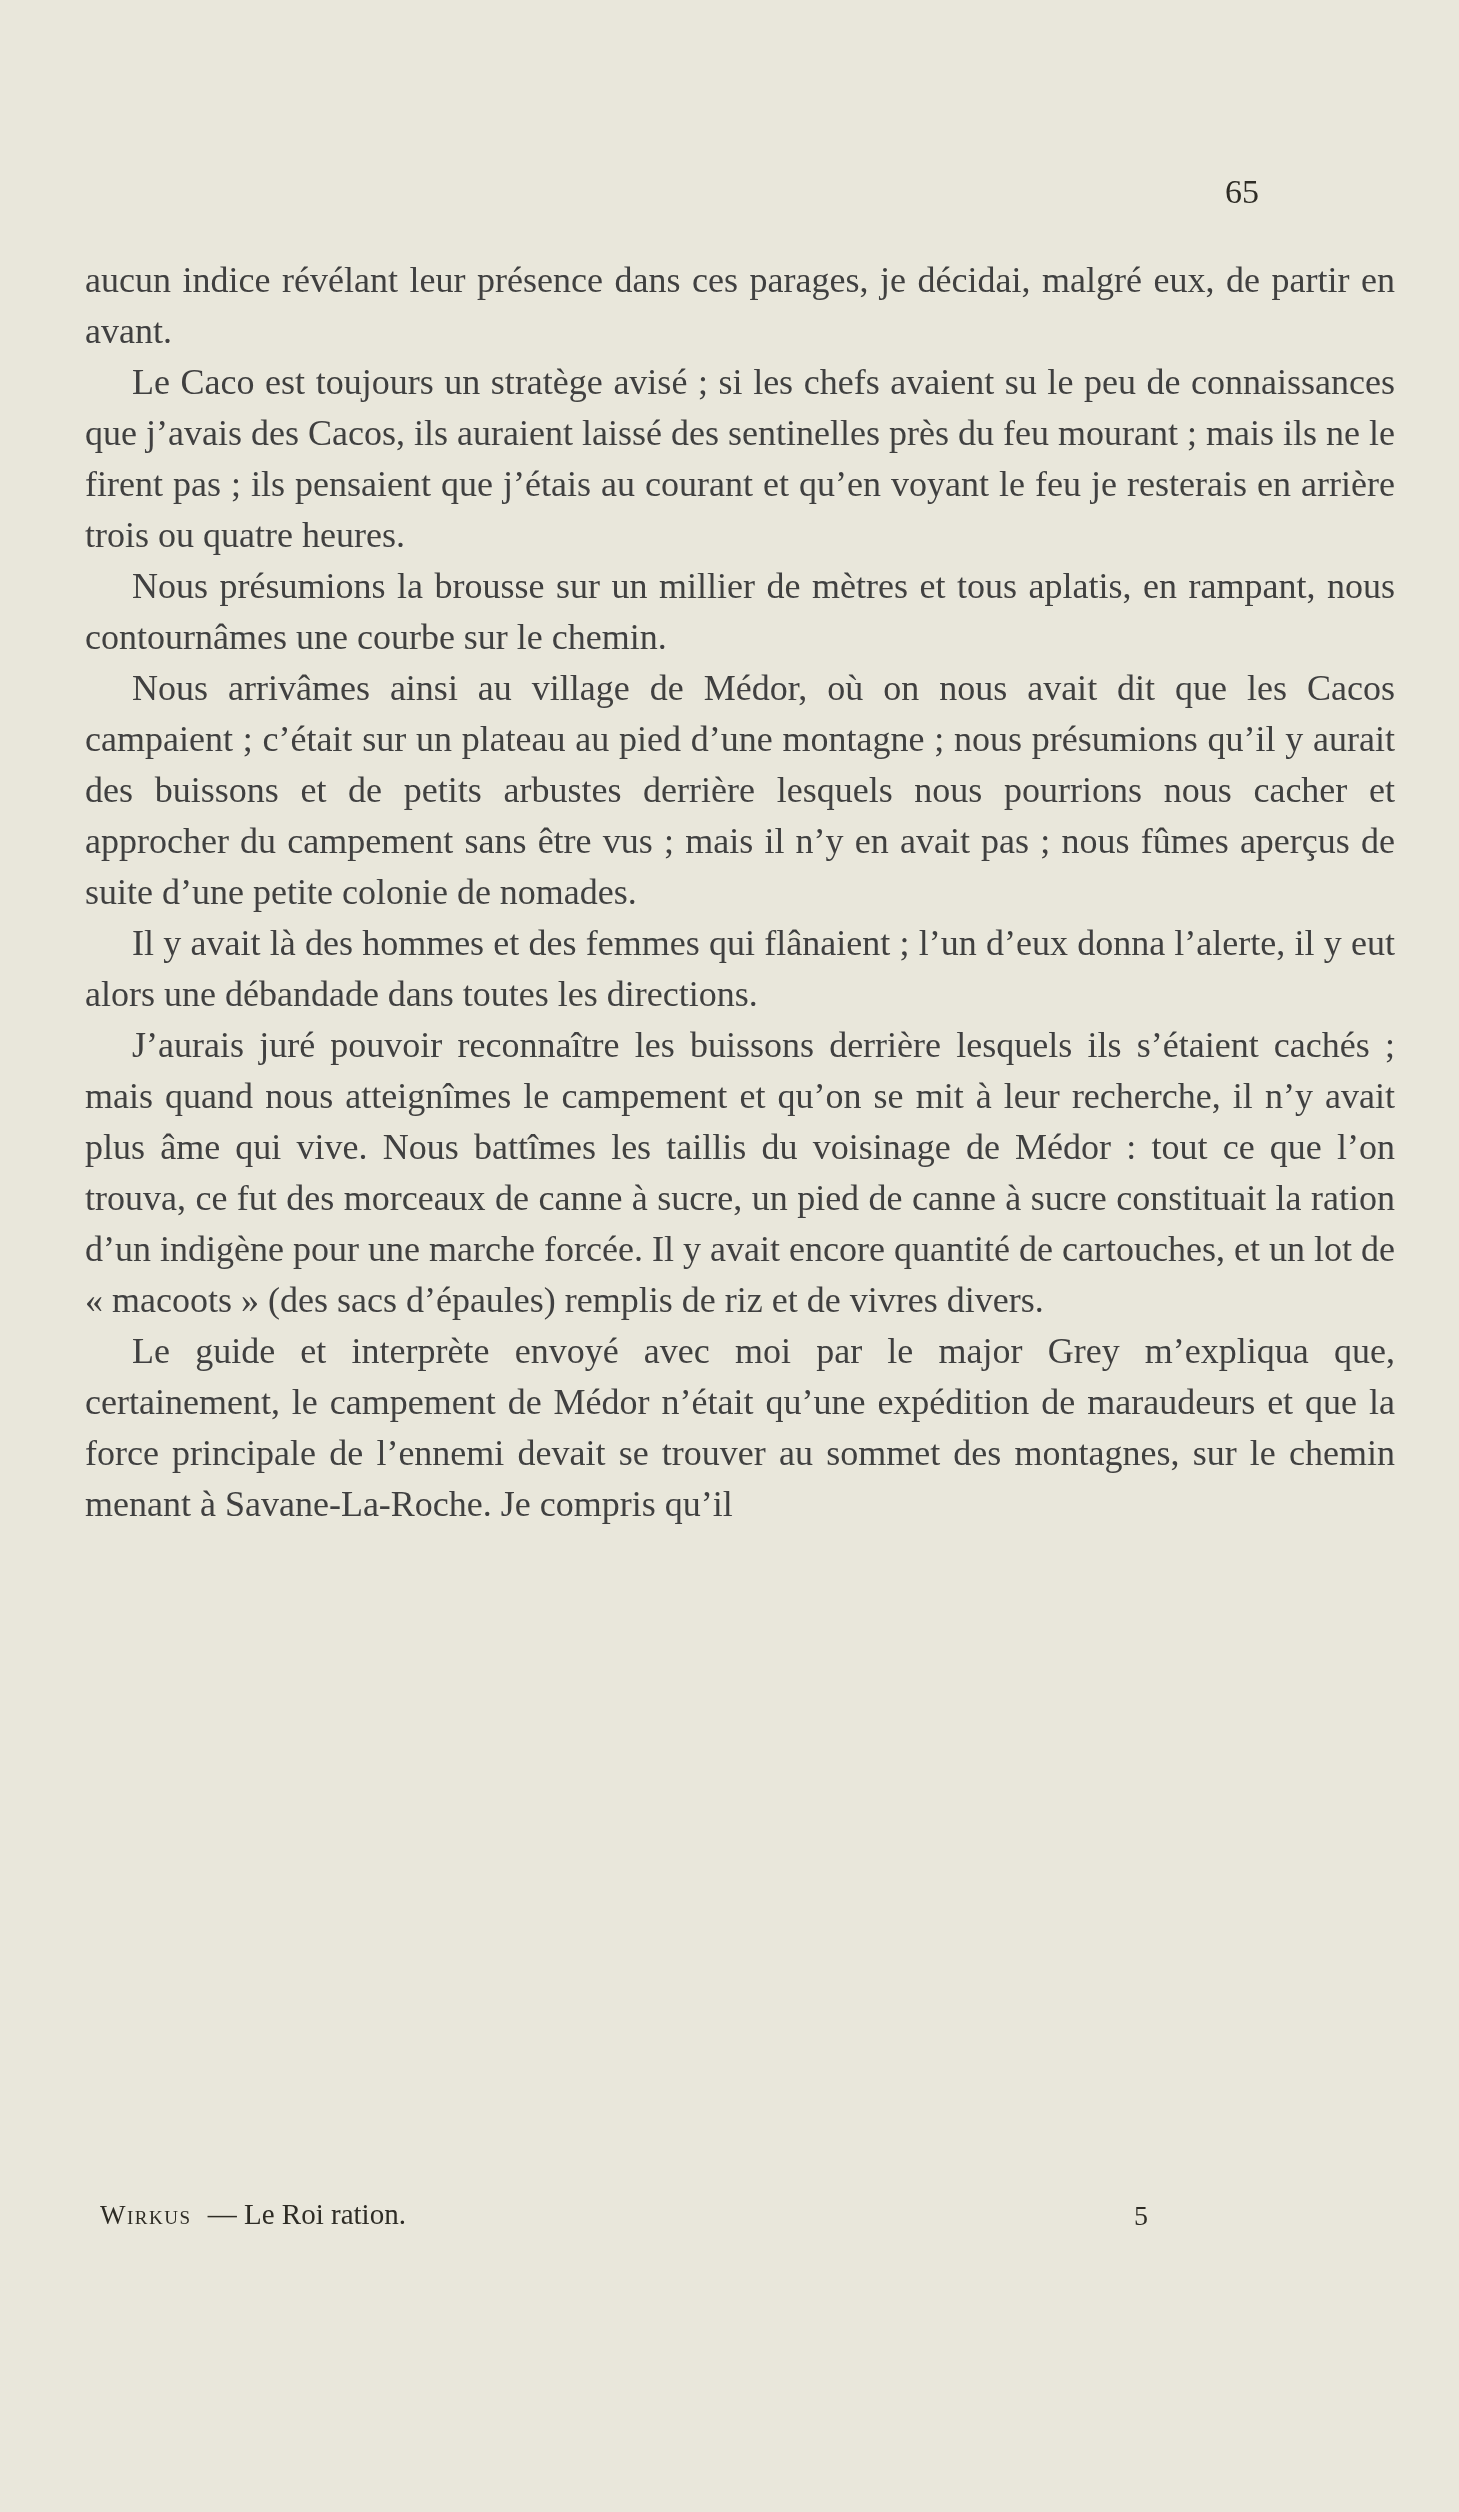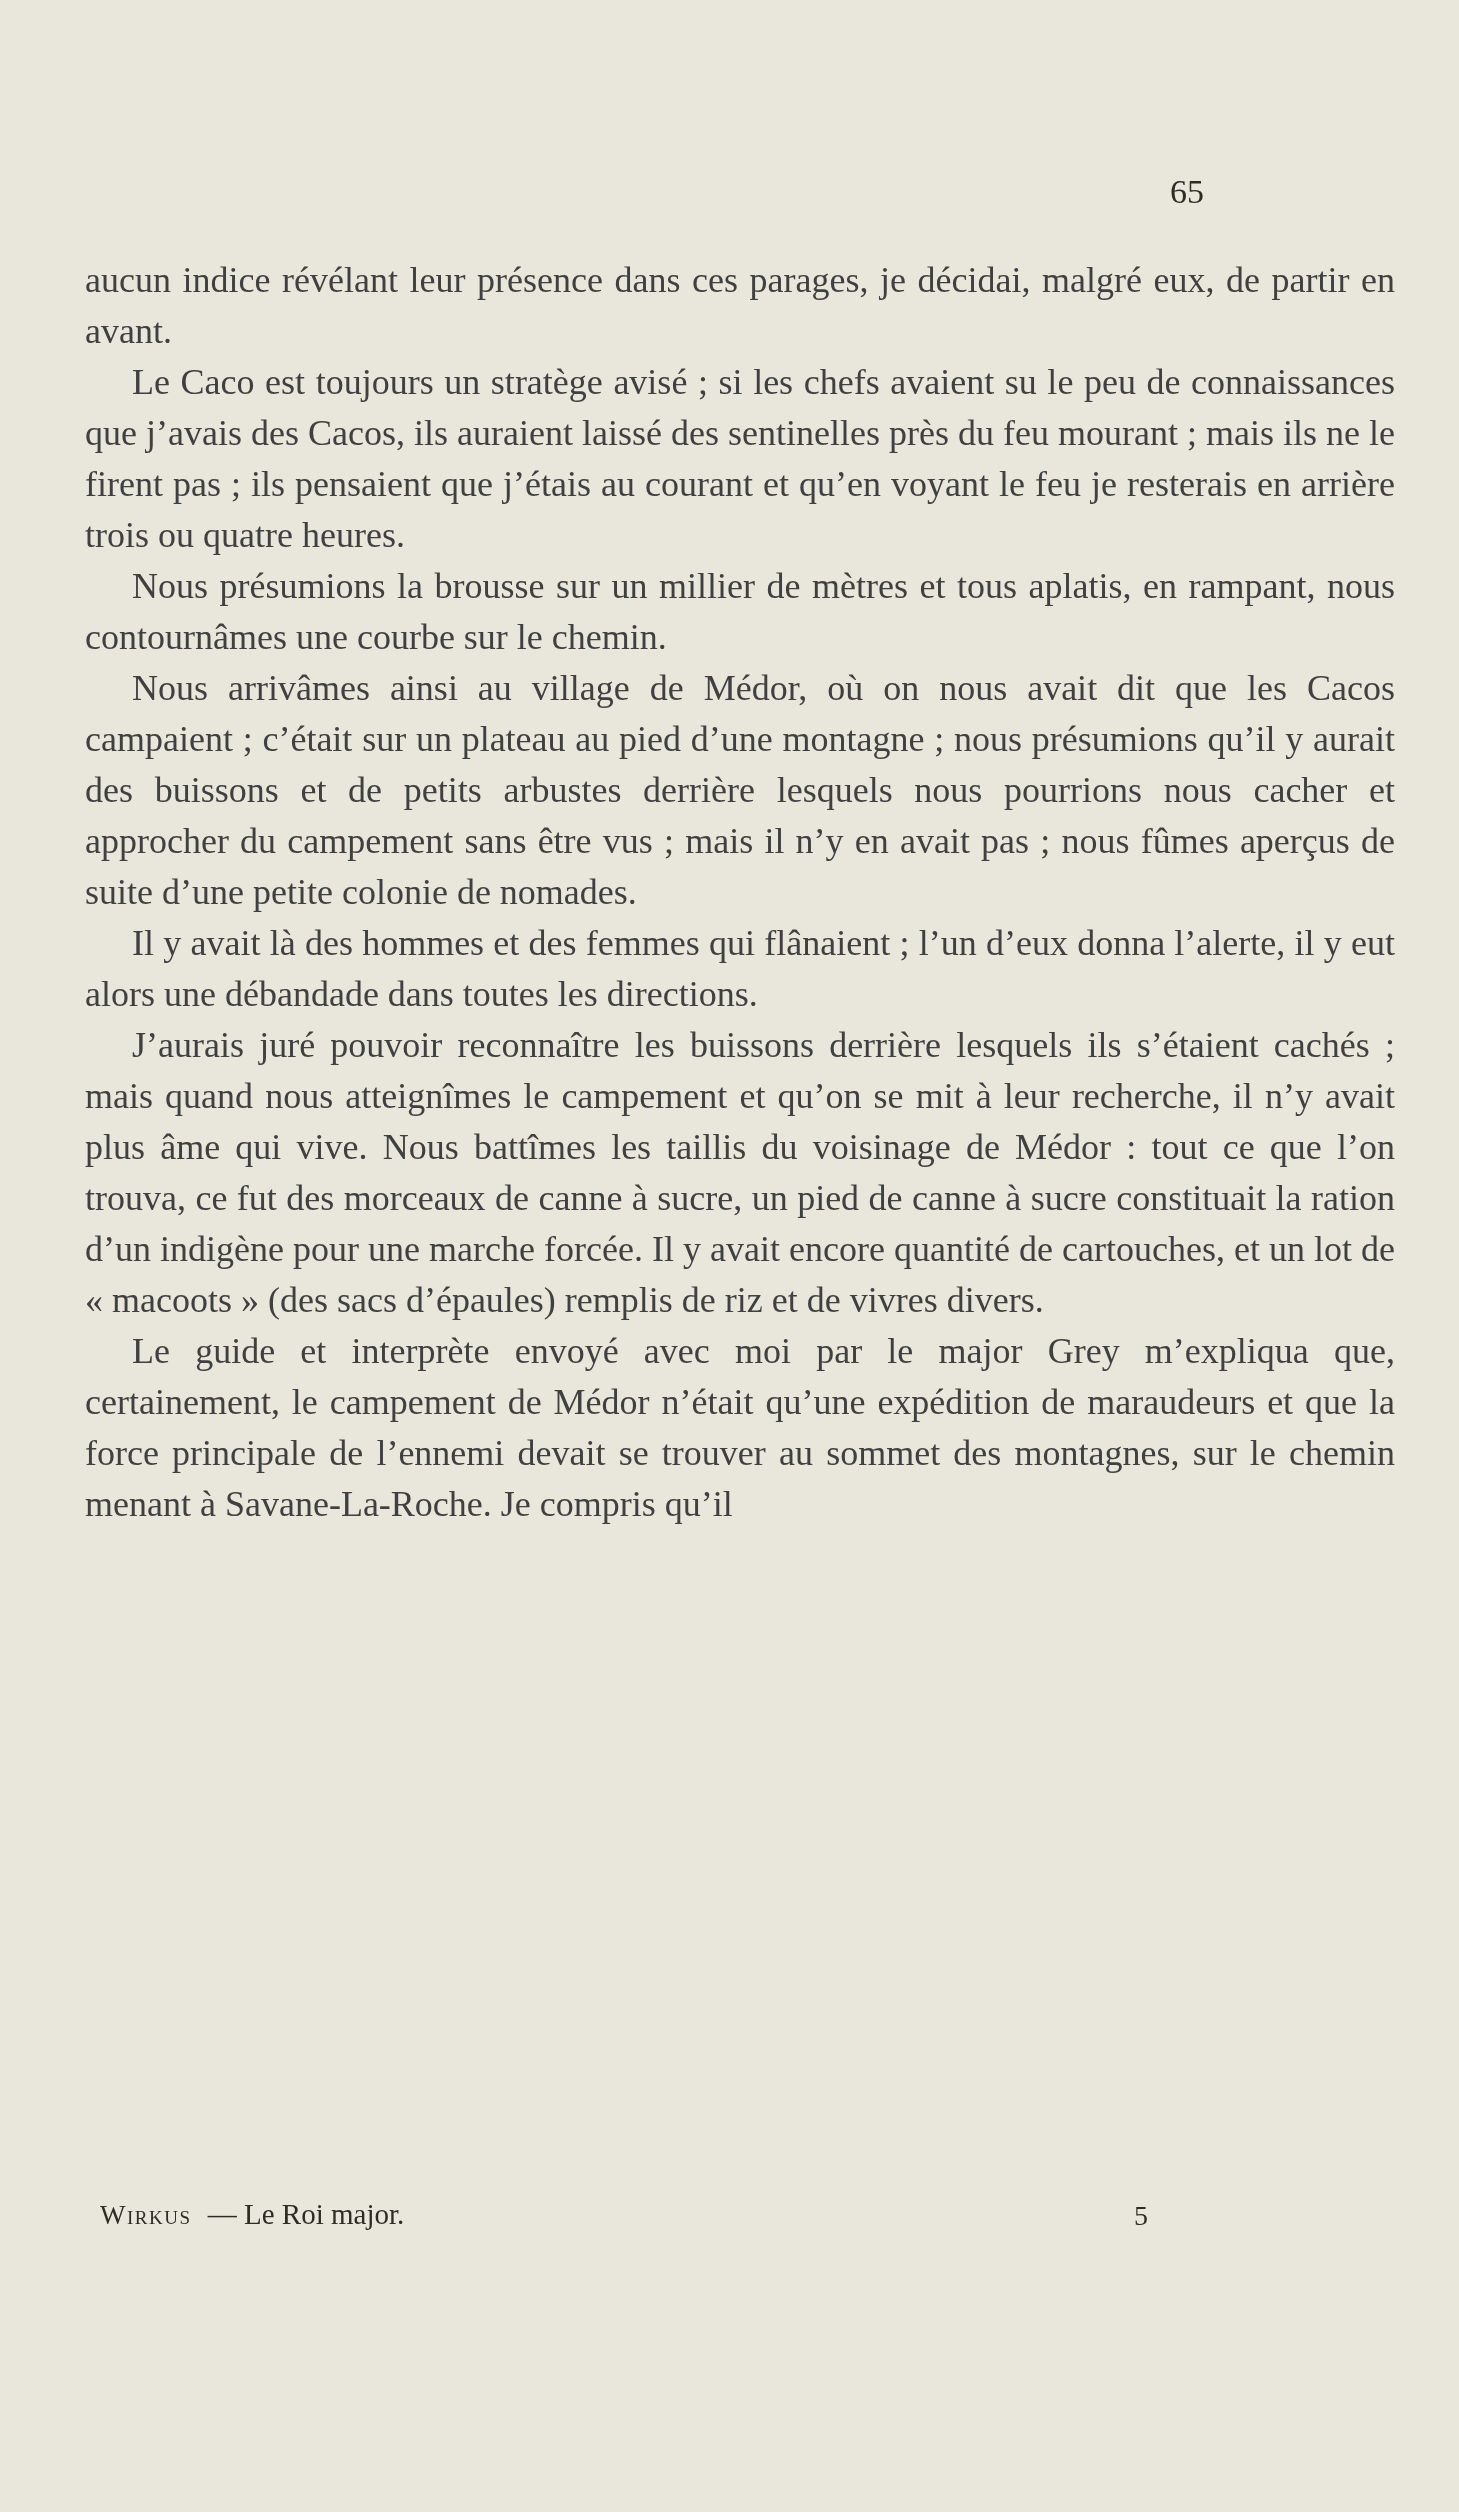--- a/index.html
+++ b/index.html
@@ -41,21 +41,21 @@
     top: 4.6px;
     text-align: center;
     transform: translateX(-76px);
     font-size: 29px;
     letter-spacing: 5.3px;
     word-spacing: 18px;
     color: #38362d;
   }
   .page-number {
     position: absolute;
-    left: 1085px;
+    left: 1140px;
     top: 0;
     font-size: 34px;
     color: #2e2c25;
   }
   .text-block {
     position: absolute;
     top: 255px;
     left: 85px;
     width: 1310px;
     font-size: 36px;
@@ -118,17 +118,17 @@
   <p>Nous présumions la brousse sur un millier de mètres et tous aplatis, en rampant, nous contournâmes une courbe sur le chemin.</p>
   <p>Nous arrivâmes ainsi au village de Médor, où on nous avait dit que les Cacos campaient&nbsp;; c’était sur un plateau au pied d’une montagne&nbsp;; nous présumions qu’il y aurait des buissons et de petits arbustes derrière lesquels nous pourrions nous cacher et approcher du campement sans être vus&nbsp;; mais il n’y en avait pas&nbsp;; nous fûmes aperçus de suite d’une petite colonie de nomades.</p>
   <p>Il y avait là des hommes et des femmes qui flânaient&nbsp;; l’un d’eux donna l’alerte, il y eut alors une débandade dans toutes les directions.</p>
   <p>J’aurais juré pouvoir reconnaître les buissons derrière lesquels ils s’étaient cachés&nbsp;; mais quand nous atteignîmes le campement et qu’on se mit à leur recherche, il n’y avait plus âme qui vive. Nous battîmes les taillis du voisinage de Médor&nbsp;: tout ce que l’on trouva, ce fut des morceaux de canne à sucre, un pied de canne à sucre constituait la ration d’un indigène pour une marche forcée. Il y avait encore quantité de cartouches, et un lot de «&nbsp;macoots&nbsp;» (des sacs d’épaules) remplis de riz et de vivres divers.</p>
   <p>Le guide et interprète envoyé avec moi par le major Grey m’expliqua que, certainement, le campement de Médor n’était qu’une expédition de maraudeurs et que la force principale de l’ennemi devait se trouver au sommet des montagnes, sur le chemin menant à Savane-La-Roche. Je compris qu’il</p>
 </main>
 
 <footer class="page-footer">
   <div class="signature">
     <span class="author">Wirkus</span>
-    <span class="book-title">— Le Roi major.</span>
+    <span class="book-title">— Le Roi ration.</span>
   </div>
   <div class="sheet-number">5</div>
 </footer>
 
 
 </body></html>

